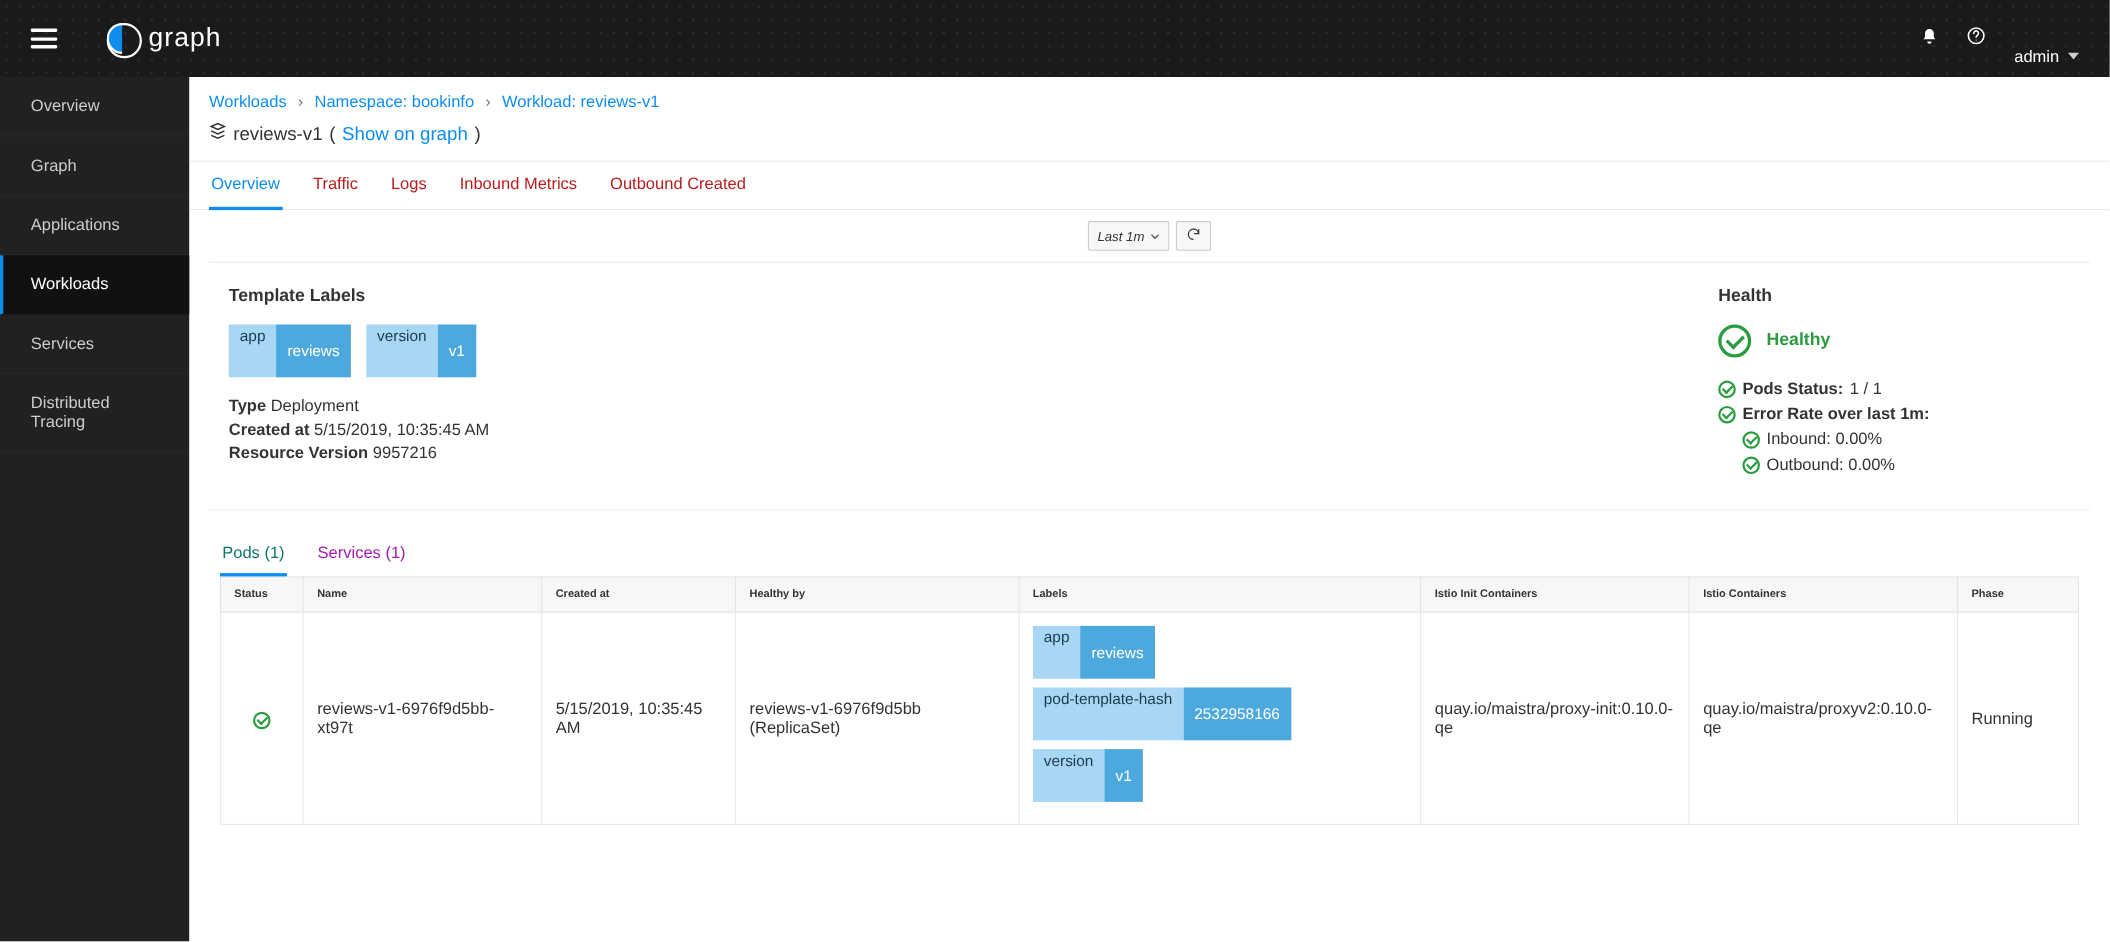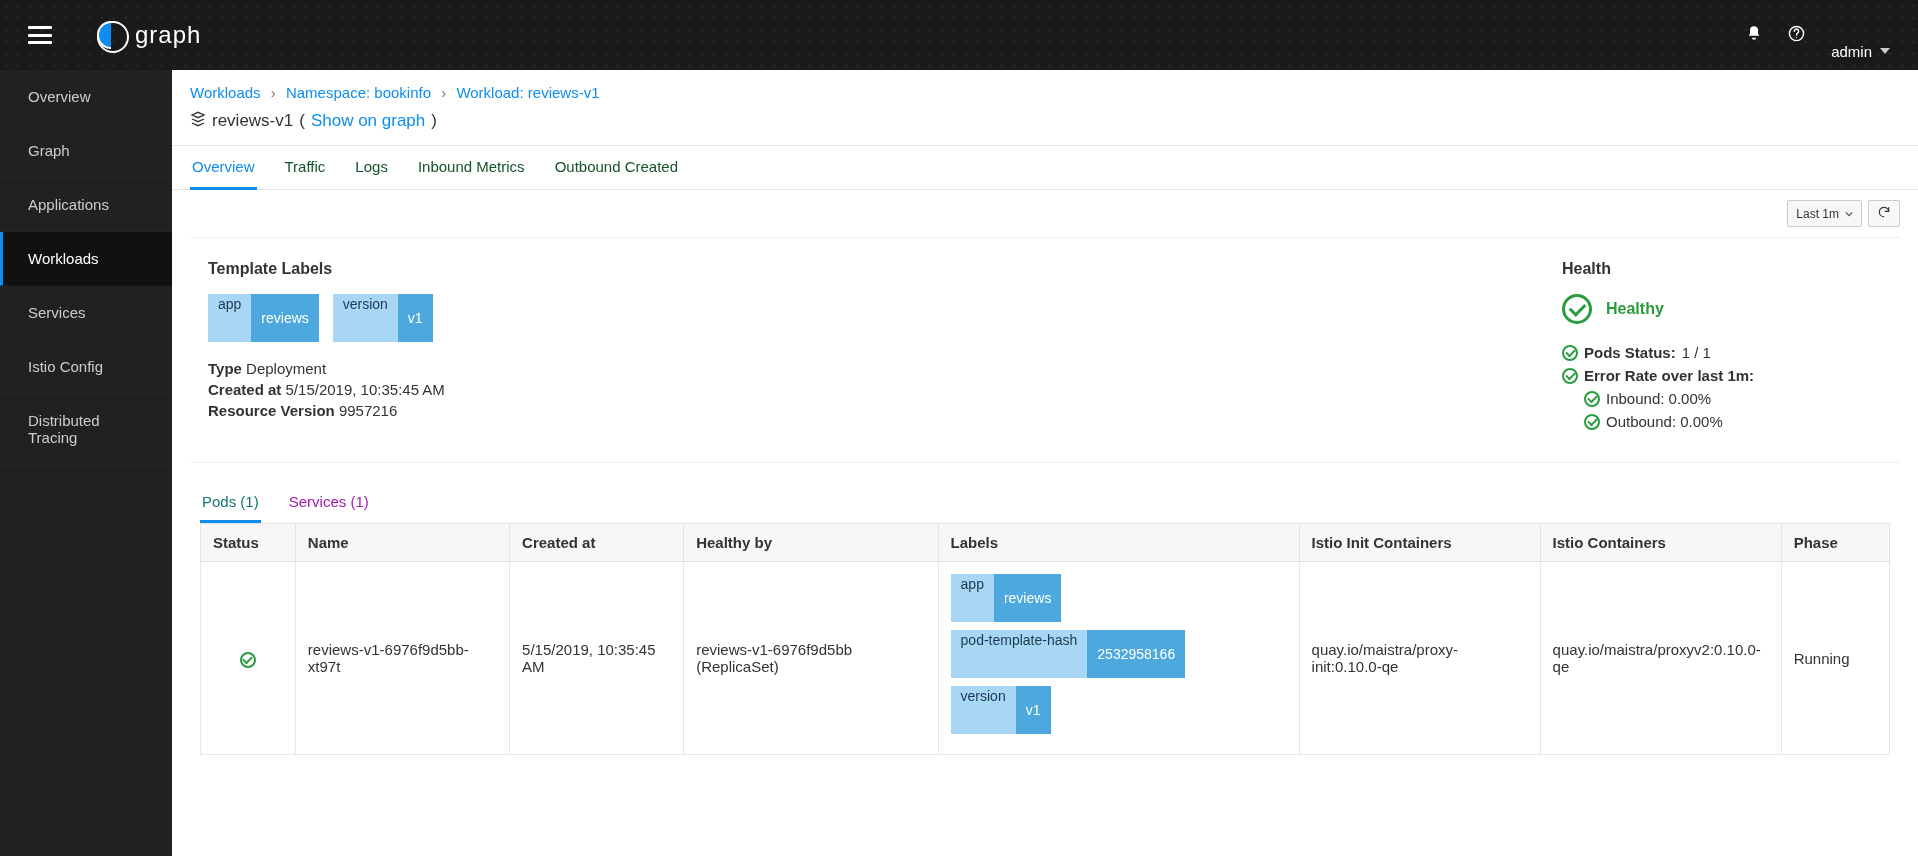--- a/index.html
+++ b/index.html
@@ -29,24 +29,24 @@
 
   .main { flex:1; overflow:auto; }
   .breadcrumbs { padding:14px 18px 10px; font-size:15px; color:#0e8dee; }
   .breadcrumbs a { color:#0e8dee; text-decoration:none; cursor:pointer; }
   .breadcrumbs .sep { color:#777; margin:0 6px; }
   .page-title-row { padding:0 18px 14px; font-size:17px; display:flex; align-items:center; gap:6px; }
   .workload-icon { font-size:16px; }
   .show-graph { color:#0e8dee; text-decoration:none; cursor:pointer; }
   
   .tabs { display:flex; gap:26px; padding:0 18px; border-top:1px solid #e8e8e8; border-bottom:1px solid #e8e8e8; }
-  .tab { padding:12px 2px; color:#14532d; cursor:pointer; font-size:15px; }
+  .tab { padding:12px 2px; color:#b91c1c; cursor:pointer; font-size:15px; }
   .tab.active { color:#0e8dee; border-bottom:3px solid #0e8dee; margin-bottom:-1px; }
 
-  .toolbar-row { display:flex; justify-content:flex-end; padding:10px 18px 0; gap:6px; }
+  .toolbar-row { display:flex; justify-content:center; padding:10px 18px 0; gap:6px;font-style:italic; }
   .time-select { border:1px solid #ccc; background:#f7f7f7; padding:4px 8px; font-size:12px; cursor:pointer; display:flex; align-items:center; gap:6px; border-radius:2px; }
   .refresh-btn { border:1px solid #ccc; background:#f7f7f7; padding:4px 8px; cursor:pointer; border-radius:2px; }
 
   .card { margin:10px 18px 0; padding:22px 18px 26px; border:1px solid #eee; border-left:none; border-right:none; display:flex; }
   .card-left { flex:1; }
   .card-right { width:320px; }
   .section-title { font-weight:700; font-size:16px; margin-bottom:16px; }
   .labels-row { margin-bottom:10px; }
   .label-pair { display:inline-flex; margin-right:10px; margin-bottom:8px; font-size:14px; }
   .label-key { background:#a7d7f5; color:#1b3a4e; padding:2px 10px; }
@@ -63,21 +63,21 @@
   .ok-sm { width:16px; height:16px; border:2px solid #2a9c3f; border-radius:50%; display:inline-flex; align-items:center; justify-content:center; flex-shrink:0; }
   .ok-sm::after { content:""; width:7px; height:4px; border-left:2px solid #2a9c3f; border-bottom:2px solid #2a9c3f; transform:rotate(-45deg); margin-top:-2px; }
   .status-line .b { font-weight:700; }
 
   .subtabs { display:flex; gap:26px; padding:20px 28px 0; }
   .subtab { padding:10px 2px; color:#a21caf; cursor:pointer; font-size:15px; }
   .subtab.active { color:#0f766e; border-bottom:3px solid #0e8dee; }
 
   .table-wrap { margin:0 28px 30px; }
   table { width:100%; border-collapse:collapse; }
-  th { background:#f7f7f7; text-align:left; padding:10px 12px; border:1px solid #e3e3e3; font-weight:600; font-size:15px; }
+  th { background:#f7f7f7; text-align:left; padding:10px 12px; border:1px solid #e3e3e3; font-weight:600; font-size:10px; }
   td { padding:12px 12px; border:1px solid #e8e8e8; vertical-align:middle; font-size:15px; }
   td .ok-sm { display:inline-flex; }
 </style>
 </head>
 <body>
 
 <div class="topbar">
   <div class="hamburger">
       <span></span>
       <span></span>
@@ -107,21 +107,20 @@
   </div>
 </div>
 
 <div class="layout">
   <nav class="sidebar">
     <div class="sidebar-item"><span>Overview</span></div>
     <div class="sidebar-item"><span>Graph</span></div>
     <div class="sidebar-item"><span>Applications</span></div>
     <div class="sidebar-item active"><span>Workloads</span></div>
     <div class="sidebar-item"><span>Services</span></div>
-    <div class="sidebar-item"><span>Istio Config</span></div>
     <div class="sidebar-item"><span>Distributed Tracing</span></div>
   </nav>
 
   <main class="main">
     <div class="breadcrumbs">
       <a>Workloads</a>
       <span class="sep">›</span>
       <a>Namespace: bookinfo</a>
       <span class="sep">›</span>
       <a>Workload: reviews-v1</a>

